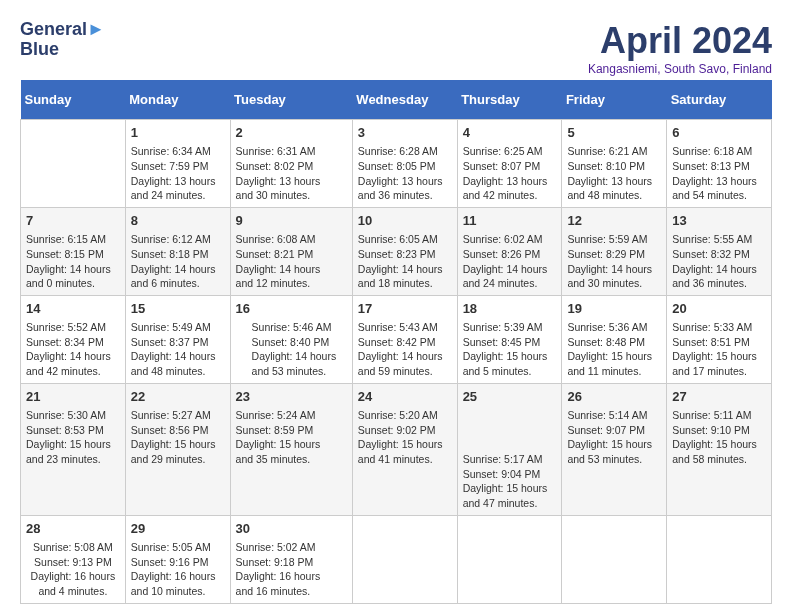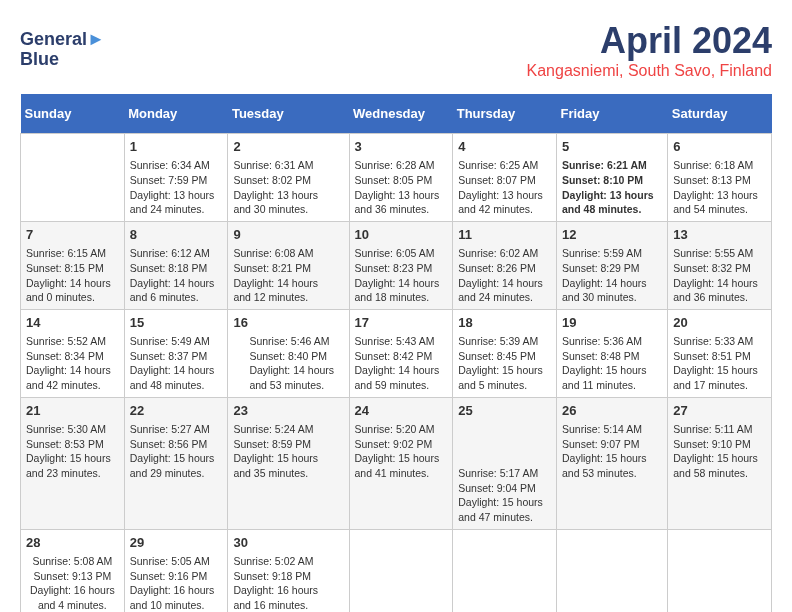--- a/index.html
+++ b/index.html
@@ -6,22 +6,22 @@
     body {
       font-family: Arial, sans-serif;
       background: #fff;
       width: 792px;
       min-height: 612px;
       padding: 20px;
     }
     .header {
       display: flex;
       justify-content: space-between;
-      align-items: center;
-      margin-bottom: 14px;
+      align-items: flex-start;
+      margin-bottom: 4px;
     }
     .logo {
       display: flex;
       align-items: center;
     }
     .logo-text {
       font-size: 18px;
       font-weight: bold;
       color: #2c3e6b;
       line-height: 1.1;
@@ -31,22 +31,22 @@
     }
     .title-block {
       text-align: right;
     }
     .main-title {
       font-size: 36px;
       font-weight: bold;
       color: #2c3e6b;
     }
     .subtitle {
-      font-size: 16px;
-      color: #ef4444;
+      font-size: 12px;
+      color: #4c1d95;
     }
     table {
       width: 100%;
       border-collapse: collapse;
       font-size: 11px;
     }
     thead tr th {
       background-color: #3a6bbf;
       color: #fff;
       padding: 12px 4px;
@@ -137,21 +137,21 @@
         </td>
         <td>
           <span class="day-num">4</span>
           <div class="day-info" style="white-space: pre-line;">Sunrise: 6:25 AM
 Sunset: 8:07 PM
 Daylight: 13 hours
 and 42 minutes.</div>
         </td>
         <td>
           <span class="day-num">5</span>
-          <div class="day-info" style="white-space: pre-line; font-weight: bold;">Sunrise: 6:21 AM
+          <div class="day-info" style="white-space: pre-line;">Sunrise: 6:21 AM
 Sunset: 8:10 PM
 Daylight: 13 hours
 and 48 minutes.</div>
         </td>
         <td>
           <span class="day-num">6</span>
           <div class="day-info" style="white-space: pre-line;">Sunrise: 6:18 AM
 Sunset: 8:13 PM
 Daylight: 13 hours
 and 54 minutes.</div>

